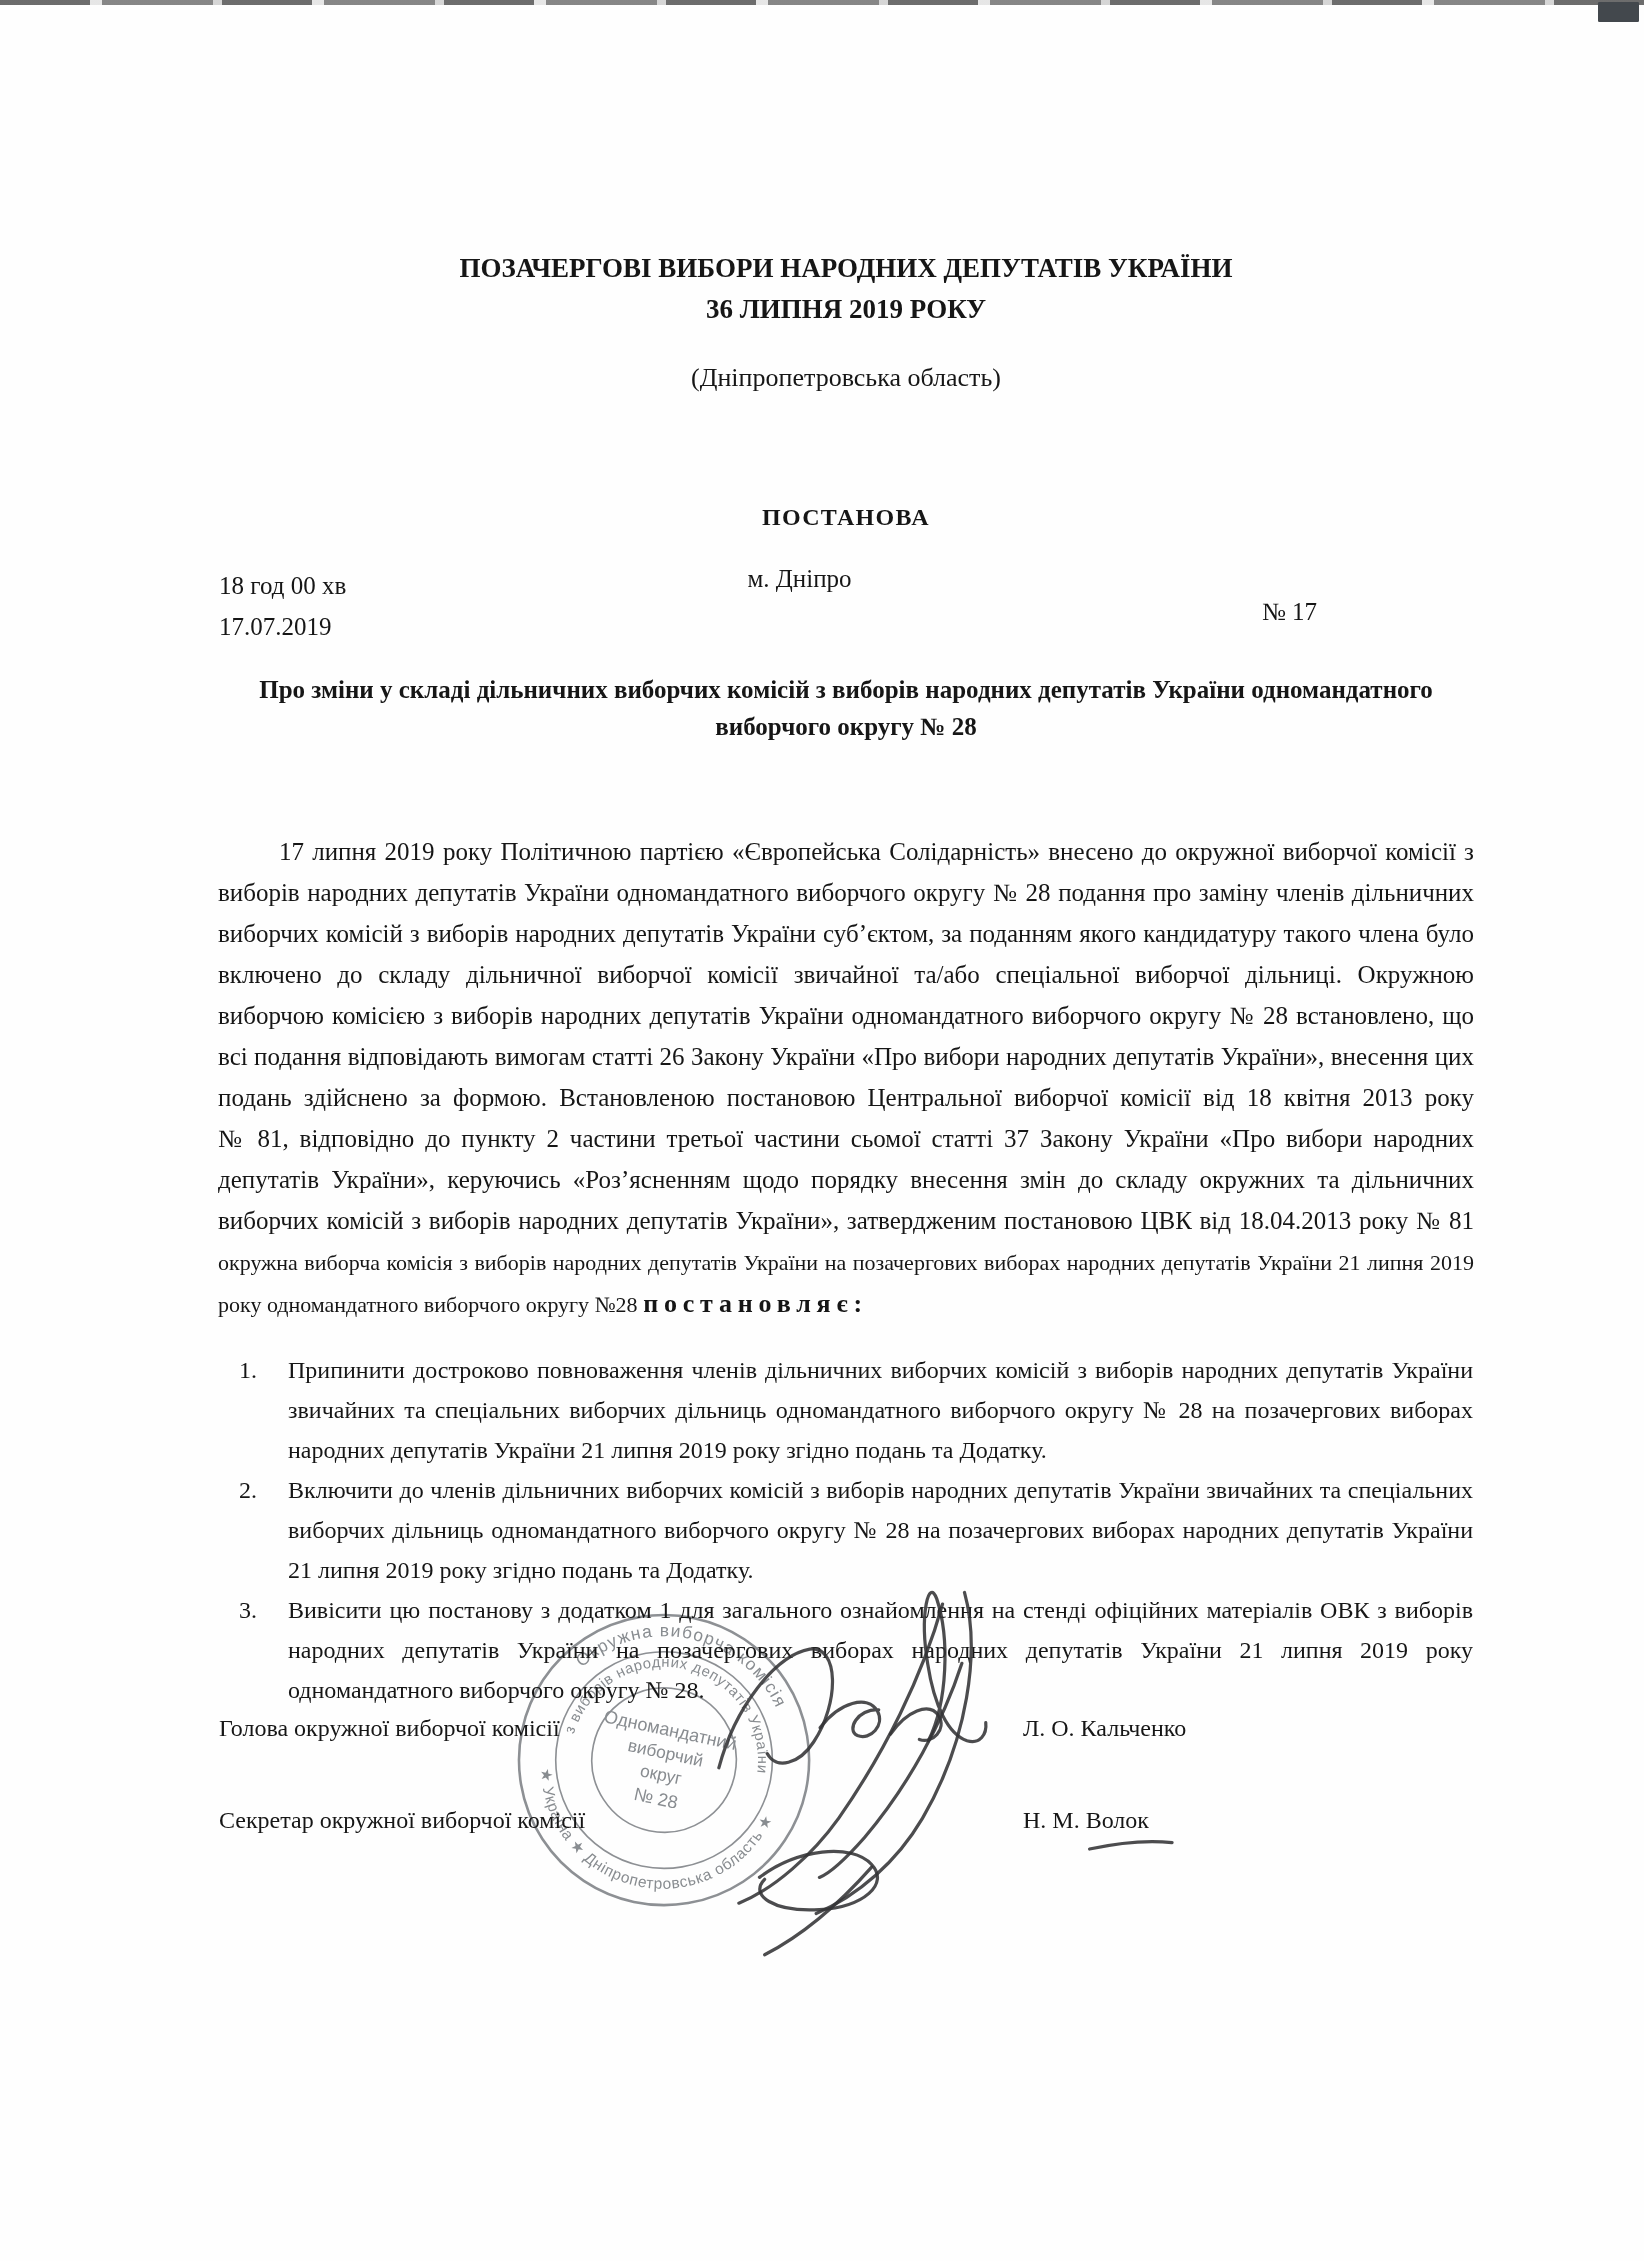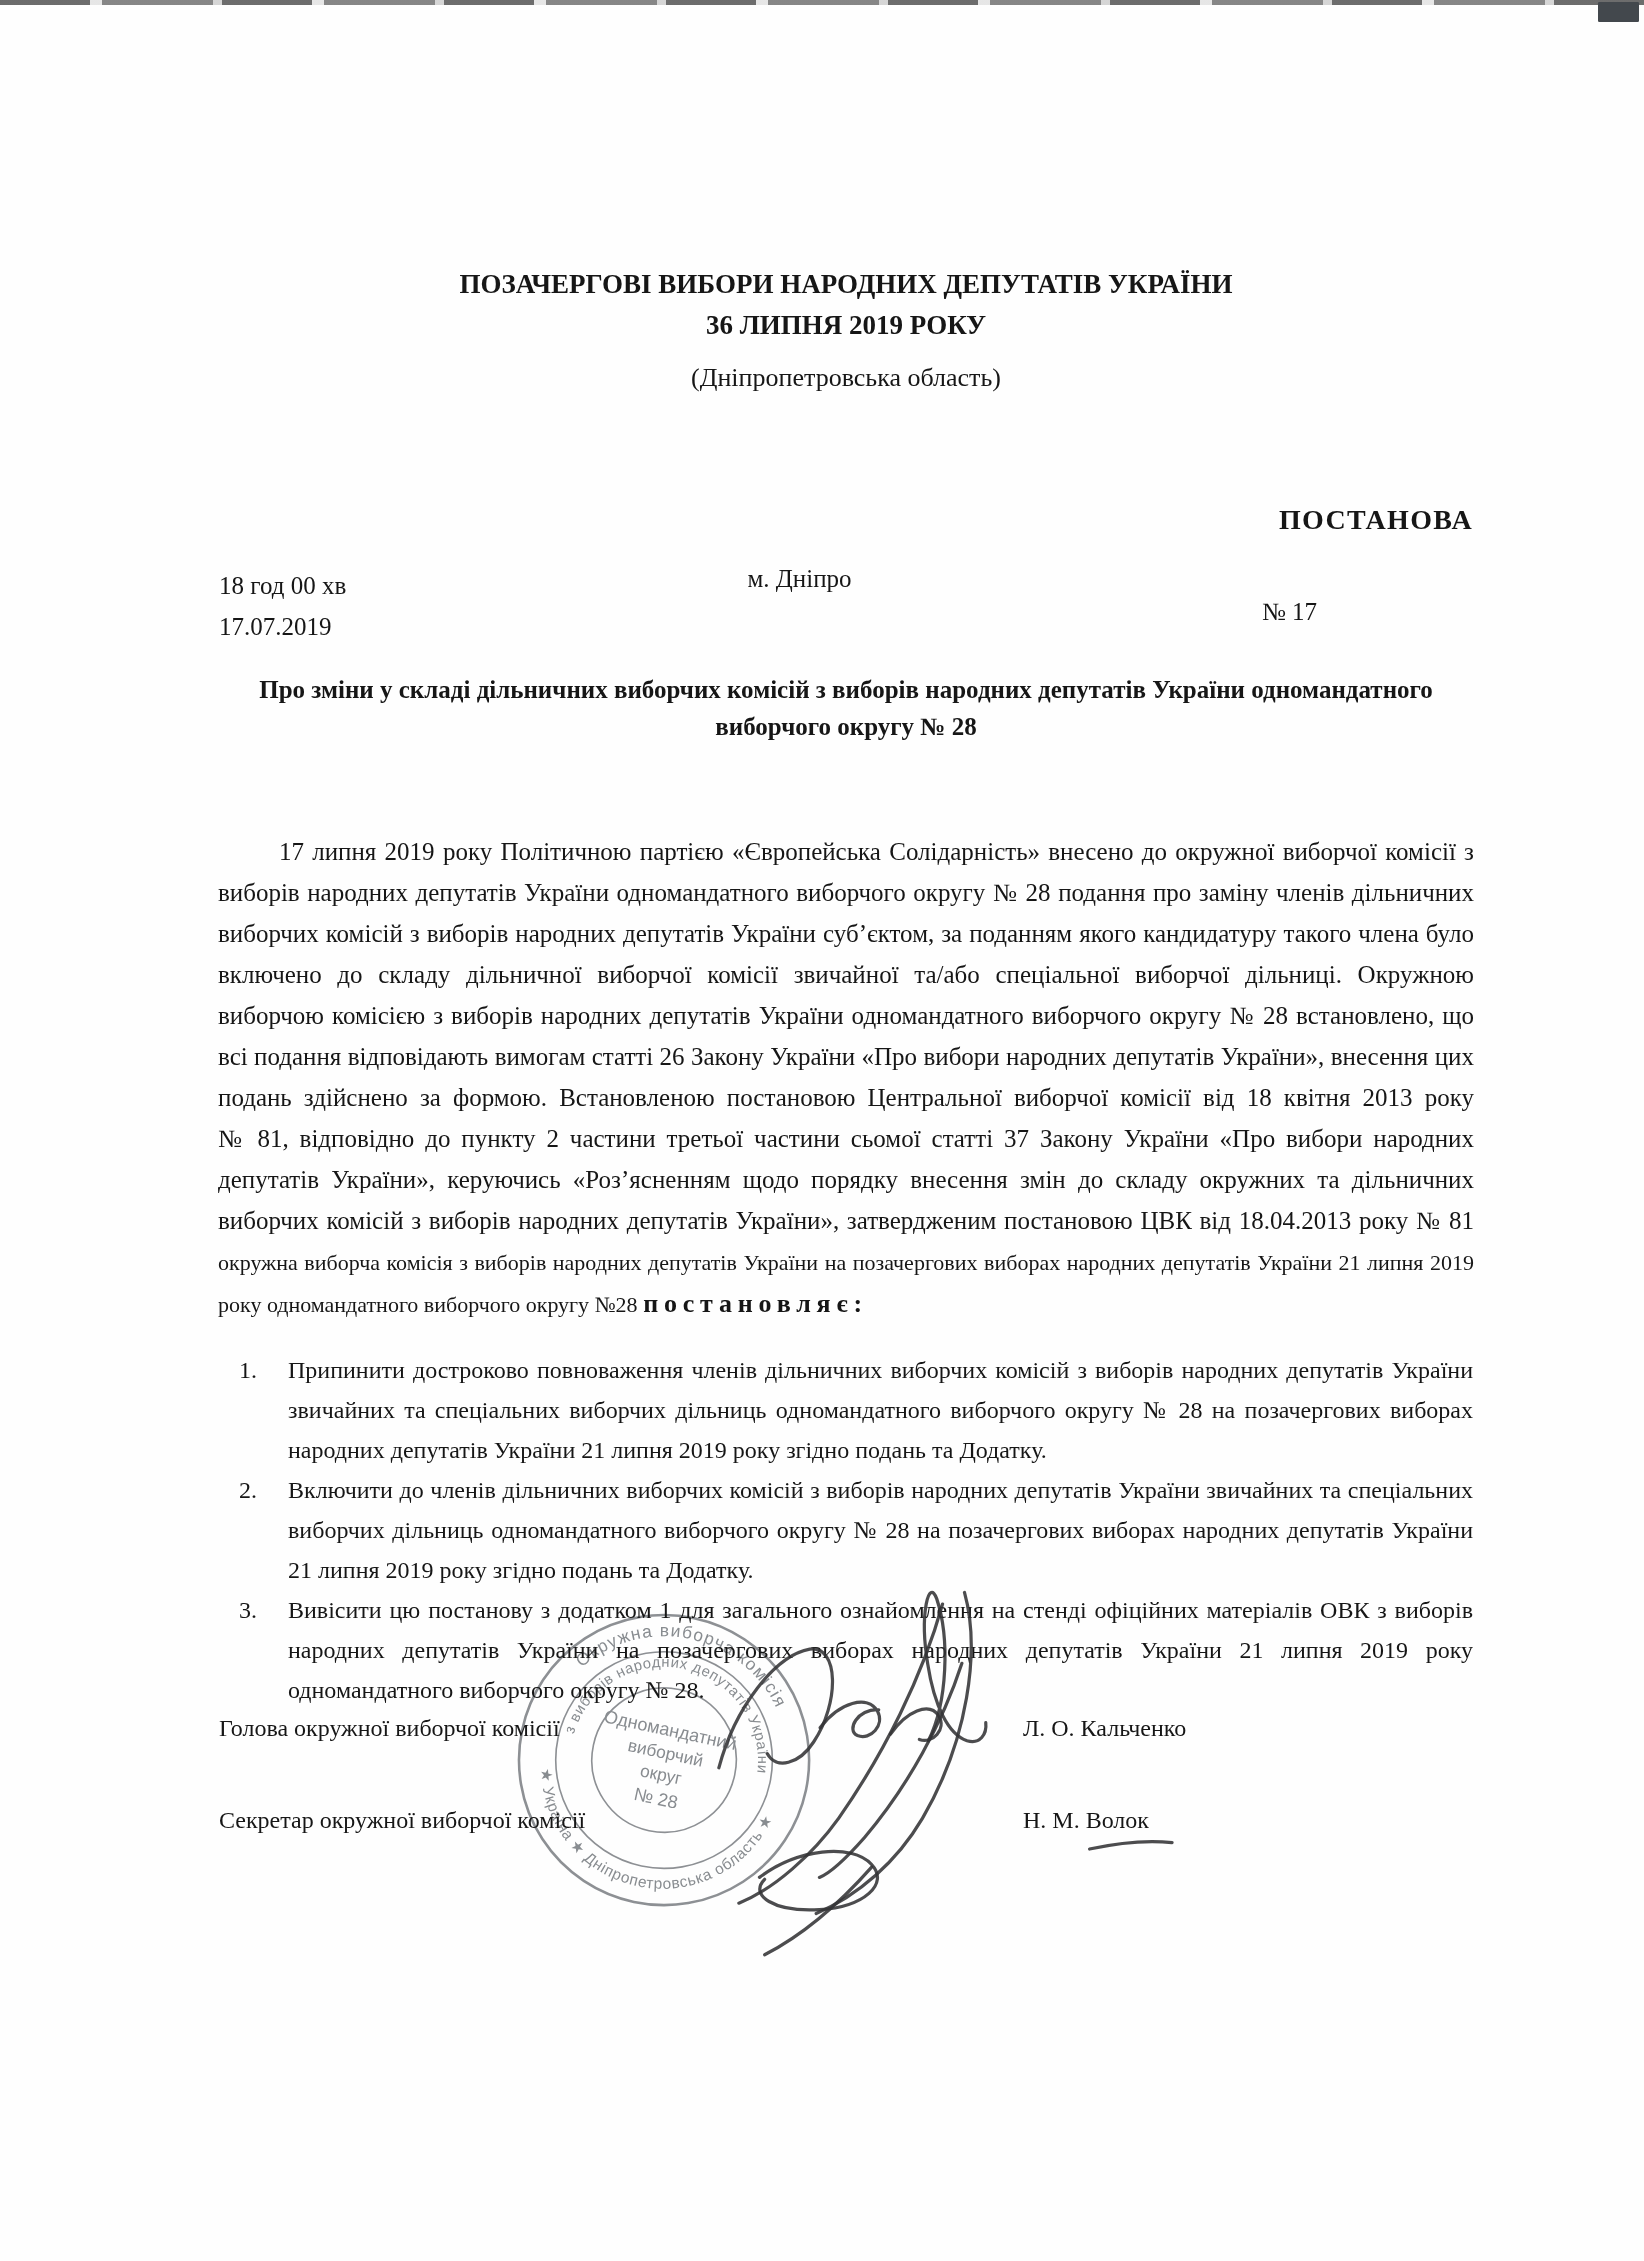--- a/index.html
+++ b/index.html
@@ -24,29 +24,29 @@
   .scan-corner-blob {
     position: absolute; top: 1.9px; left: 1598px; width: 41px; height: 20.6px;
     background: #43484d; border-radius: 1.3px; z-index: 5;
   }
 
   .txt { position: absolute; z-index: 2; }
 
   .title-block {
     top: 248px; left: 219px; width: 1254px;
     text-align: center; font-weight: bold;
-    font-size: 27px; line-height: 41px; margin-top: 16px;
+    font-size: 27px; line-height: 41px;
   }
   .org-block {
     top: 358px; left: 219px; width: 1254px;
     text-align: center; font-size: 26px; line-height: 39px;
   }
   .doctype {
     top: 504px; left: 219px; width: 1254px;
-    text-align: right; font-weight: bold; font-size: 28px; letter-spacing: 1.3px;
+    text-align: center; font-weight: bold; font-size: 24px; letter-spacing: 1.3px;
   }
   .meta-left   { top: 565px; left: 219px;  font-size: 25px; line-height: 41px; }
   .meta-place  { top: 565px; left: 664px; width: 271px; text-align: center; font-size: 25px; }
   .meta-number { top: 598px; left: 1262px; font-size: 25px; }
 
   .subject {
     top: 671px; left: 219px; width: 1254px;
     text-align: center; font-weight: bold; font-size: 25px; line-height: 37px;
   }
 

